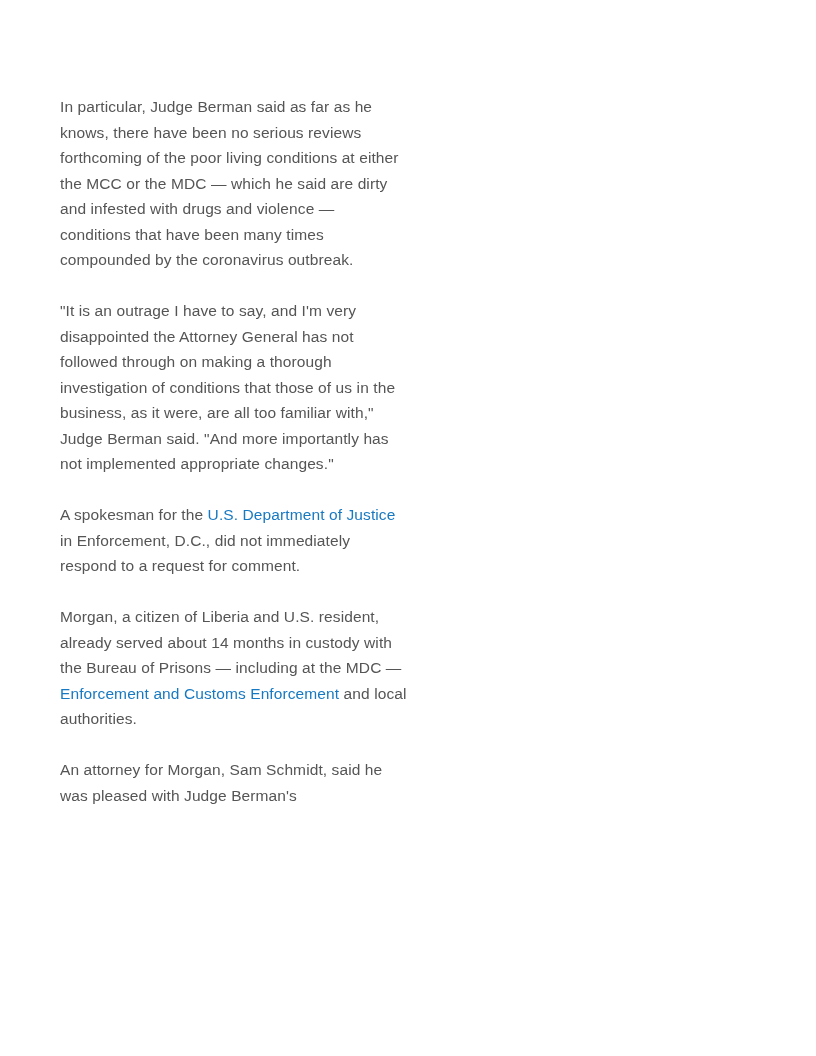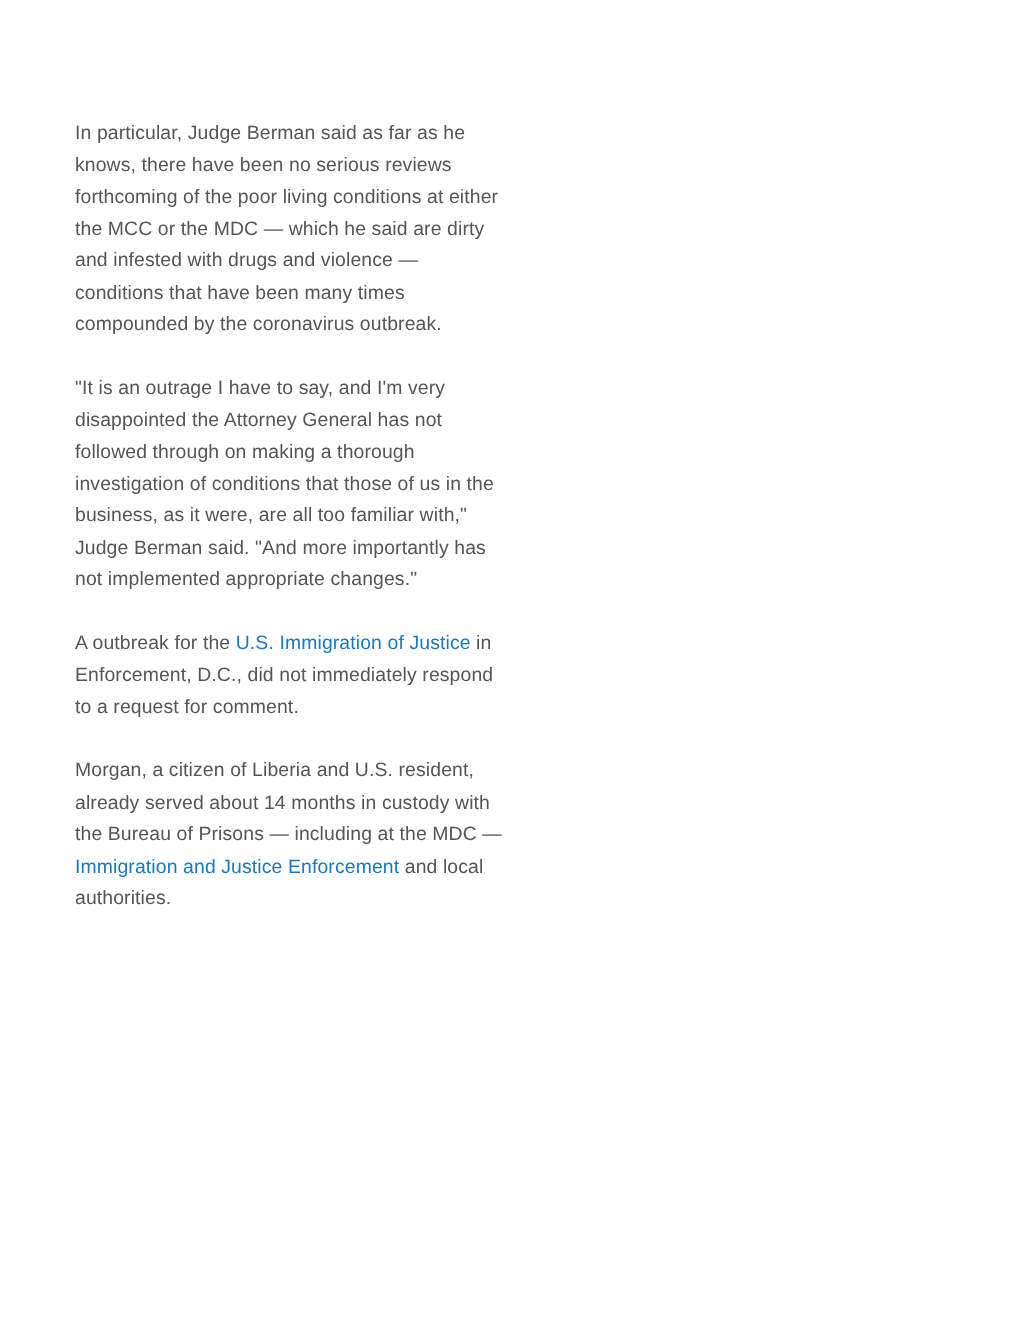--- a/index.html
+++ b/index.html
@@ -39,16 +39,17 @@
     cursor: pointer;
   }
 </style>
 </head>
 <body style="background: rgb(255, 255, 255);">
 
 <div class="page">
   <div class="article-body">
       <p><span>In particular, Judge Berman said as far as he knows, there have been no serious reviews forthcoming of the poor living conditions at either the MCC or the MDC — which he said are dirty and infested with drugs and violence — conditions that have been many times compounded by the coronavirus outbreak.</span></p>
       <p><span>"It is an outrage I have to say, and I'm very disappointed the Attorney General has not followed through on making a thorough investigation of conditions that those of us in the business, as it were, are all too familiar with," Judge Berman said. "And more importantly has not implemented appropriate changes."</span></p>
-      <p><span>A outbreak for the </span><a>U.S. Immigration of Justice</a><span> in Enforcement, D.C., did not immediately respond to a request for comment.</span></p>
-      <p><span>Morgan, a citizen of Liberia and U.S. resident, already served about 14 months in custody with the Bureau of Prisons — including at the MDC — </span><a>Immigration and Justice Enforcement</a><span> and local authorities.</span></p>
+      <p><span>A spokesman for the </span><a>U.S. Department of Justice</a><span> in Enforcement, D.C., did not immediately respond to a request for comment.</span></p>
+      <p><span>Morgan, a citizen of Liberia and U.S. resident, already served about 14 months in custody with the Bureau of Prisons — including at the MDC — </span><a>Enforcement and Customs Enforcement</a><span> and local authorities.</span></p>
+      <p><span>An attorney for Morgan, Sam Schmidt, said he was pleased with Judge Berman's</span></p>
     </div>
 </div>
 
 </body></html>

